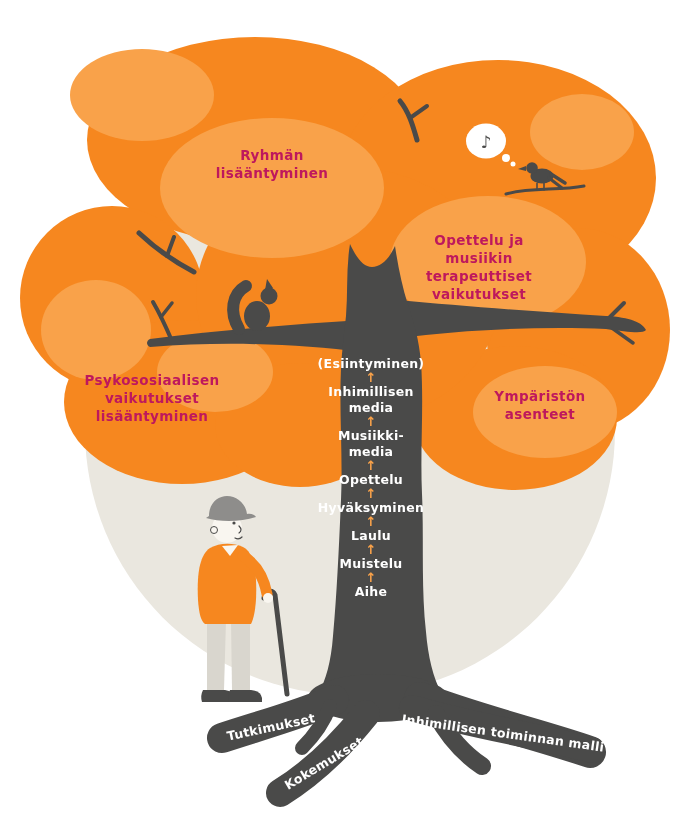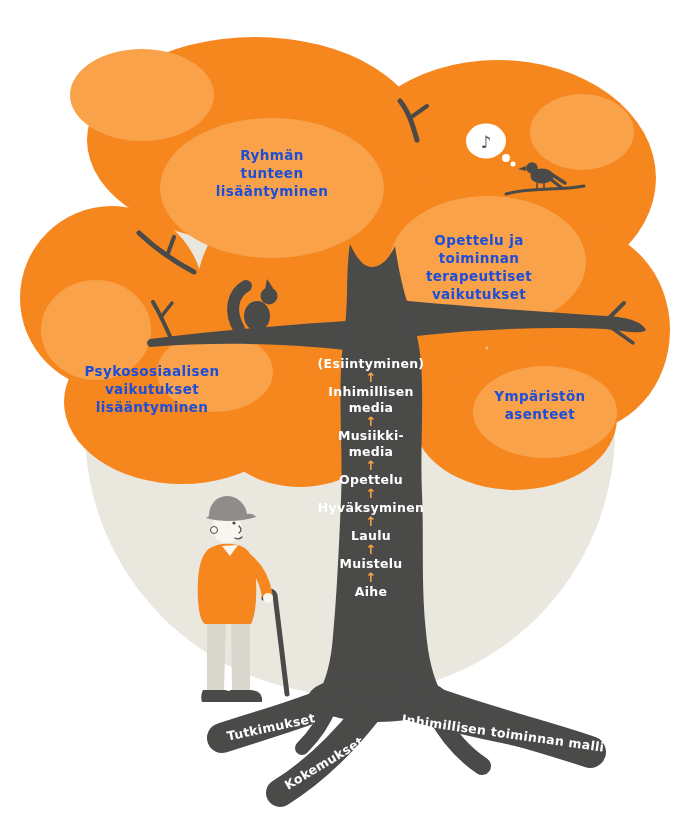--- a/index.html
+++ b/index.html
@@ -4,21 +4,21 @@
 <style>
   html,body{margin:0;padding:0;background:#ffffff;}
   .stage{
     position:relative;width:681px;height:833px;overflow:hidden;background:#ffffff;
     font-family:"DejaVu Sans","Liberation Sans",sans-serif;
   }
   .stage svg{position:absolute;left:0;top:0;}
   .overlay{position:absolute;left:0;top:0;width:681px;height:833px;pointer-events:none;}
   .canopy-label{
     position:absolute;transform:translateX(-50%);text-align:center;
-    color:#1d4ed8;font-weight:700;font-size:13.5px;line-height:18px;letter-spacing:.4px;white-space:nowrap;
+    color:#be185d;font-weight:700;font-size:13.5px;line-height:18px;letter-spacing:.4px;white-space:nowrap;
   }
   .trunk-column{
     position:absolute;left:371px;top:356px;transform:translateX(-50%);
     display:flex;flex-direction:column;align-items:center;
     color:#ffffff;font-weight:700;font-size:12.5px;line-height:16px;letter-spacing:.3px;text-align:center;
   }
   .trunk-step{white-space:nowrap;}
   .up-arrow{color:#f9a24a;font-size:13px;line-height:12px;font-weight:700;}
   .root-label{
     position:absolute;color:#ffffff;font-weight:700;font-size:12.5px;letter-spacing:.3px;white-space:nowrap;
@@ -140,32 +140,31 @@
       <path d="M 239,526 q 4,4 0,7" stroke="#4a4a49" stroke-width="1.2" fill="none" stroke-linecap="round"></path>
       <path d="M 235,538 q 4,2 7,-1" stroke="#4a4a49" stroke-width="1.2" fill="none" stroke-linecap="round"></path>
       <path d="M 209,516 C 209,503 218,496 227,496 C 237,496 246,504 247,514 C 251,513 255,515 256,517 C 240,522 220,522 206,518 Z" fill="#8e8d8b"></path>
     </g>
   </svg>
 
   <div class="overlay">
 
     <div class="canopy-label" style="left:272px;top:146px;">
       <div>Ryhmän</div>
-      <div>tunteen</div>
       <div>lisääntyminen</div>
     </div>
 
     <div class="canopy-label" style="left:479px;top:231px;">
       <div>Opettelu ja</div>
-      <div>toiminnan</div>
+      <div>musiikin</div>
       <div>terapeuttiset</div>
       <div>vaikutukset</div>
     </div>
 
-    <div class="canopy-label" style="left:152px;top:362px;">
+    <div class="canopy-label" style="left:152px;top:371px;">
       <div>Psykososiaalisen</div>
       <div>vaikutukset</div>
       <div>lisääntyminen</div>
     </div>
 
     <div class="canopy-label" style="left:540px;top:387px;text-align:center;">
       <div>Ympäristön</div>
       <div>asenteet</div>
     </div>
 

